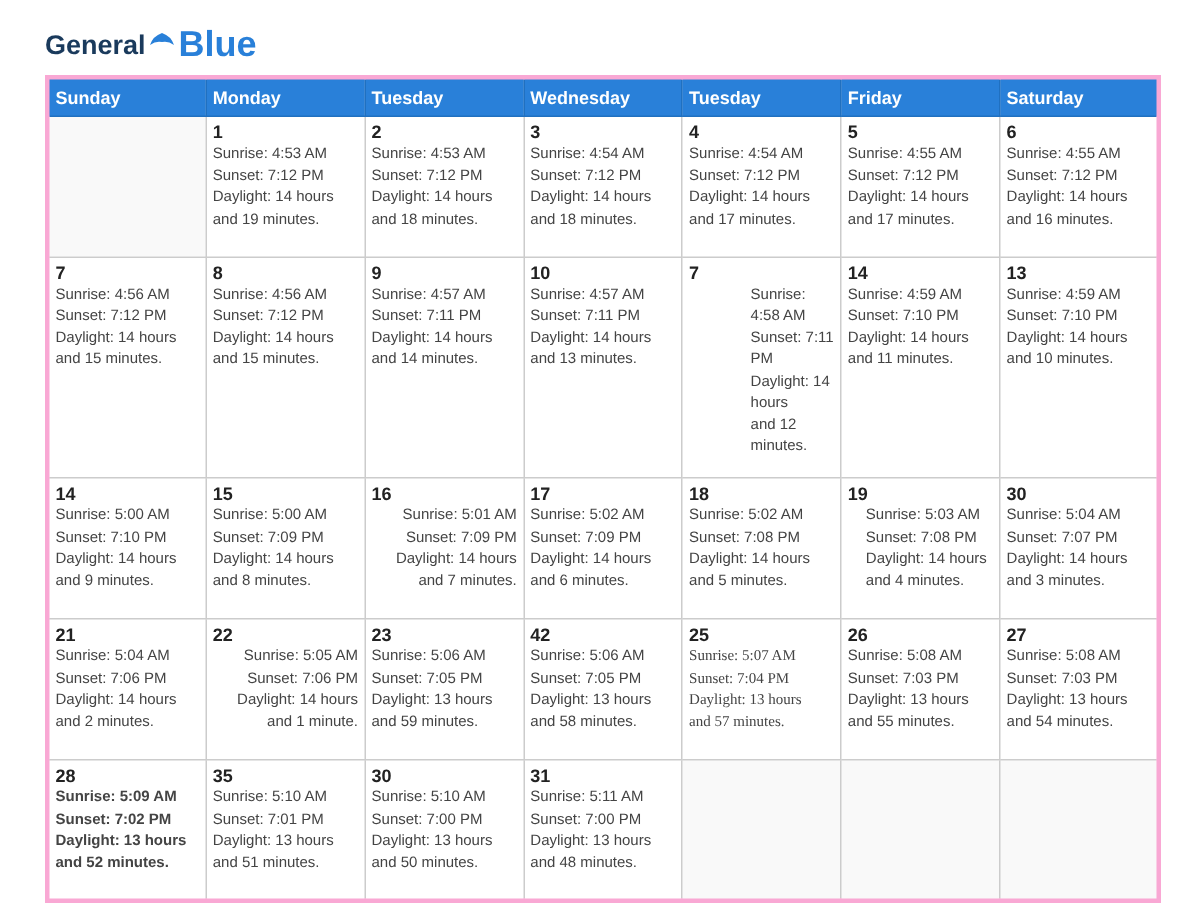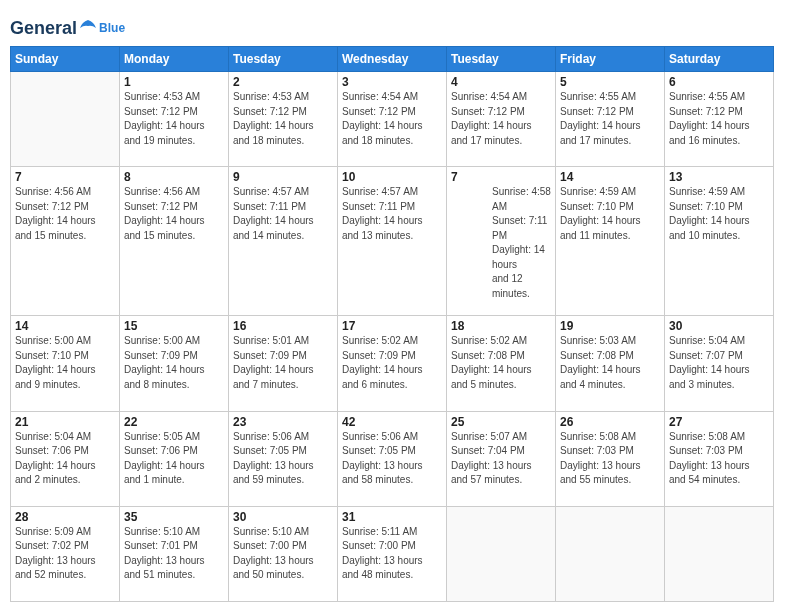--- a/index.html
+++ b/index.html
@@ -6,21 +6,21 @@
     body {
       font-family: Arial, sans-serif;
       background: #fff;
       width: 792px;
       height: 612px;
       overflow: hidden;
     }
     .page {
       width: 792px;
       height: 612px;
-      padding: 18px 18px 10px 10px;
+      padding: 18px 18px 10px 30px;
       display: flex;
       flex-direction: column;
     }
     .header {
       display: flex;
       justify-content: space-between;
       align-items: flex-start;
       margin-bottom: 8px;
     }
     .logo {
@@ -45,21 +45,21 @@
       color: #1a3a5c;
       line-height: 1.1;
     }
     .subtitle {
       font-size: 15px;
       color: #333;
       margin-top: 2px;
     }
     .calendar {
       flex: 1;
-      border: 1px solid #f9a8d4;
+      border: 3px solid #f9a8d4;
       border-collapse: collapse;
       width: 100%;
       table-layout: fixed;
     }
     .calendar th {
       background: #2980d9;
       color: #fff;
       font-size: 12px;
       font-weight: bold;
       padding: 5px 4px;
@@ -95,21 +95,21 @@
 <body>
 
 <div class="page">
   <div class="header">
     <div class="logo">
       <div class="logo-text">
           <span style="color: rgb(26, 58, 92); font-weight: bold; font-size: 18px;">General</span>
           <svg width="20" height="20" viewBox="0 0 20 20" style="margin: 0px 1px;">
             <path d="M10 2 Q16 4 18 10 Q14 7 10 8 Q6 7 2 10 Q4 4 10 2 Z" fill="#2980d9"></path>
           </svg>
-          <span style="color: rgb(41, 128, 217); font-weight: bold; font-size: 12px;">Blue</span>
+          <span style="color: rgb(41, 128, 217); font-weight: bold; font-size: 24px;">Blue</span>
         </div>
     </div>
     <div class="title-block">
       <div class="main-title"></div>
       <div class="subtitle"></div>
     </div>
   </div>
 
   <table class="calendar">
     <thead>
@@ -230,42 +230,42 @@
           </td>
           <td>
             <span class="day-number">15</span>
             <div class="day-info" style="white-space: pre-line;">Sunrise: 5:00 AM
 Sunset: 7:09 PM
 Daylight: 14 hours
 and 8 minutes.</div>
           </td>
           <td>
             <span class="day-number">16</span>
-            <div class="day-info" style="white-space: pre-line;">Sunrise: 5:01 AM
+            <div class="day-info" style="white-space: pre-line; text-align: right;">Sunrise: 5:01 AM
 Sunset: 7:09 PM
 Daylight: 14 hours
 and 7 minutes.</div>
           </td>
           <td>
             <span class="day-number">17</span>
             <div class="day-info" style="white-space: pre-line;">Sunrise: 5:02 AM
 Sunset: 7:09 PM
 Daylight: 14 hours
 and 6 minutes.</div>
           </td>
           <td>
             <span class="day-number">18</span>
             <div class="day-info" style="white-space: pre-line;">Sunrise: 5:02 AM
 Sunset: 7:08 PM
 Daylight: 14 hours
 and 5 minutes.</div>
           </td>
           <td>
             <span class="day-number">19</span>
-            <div class="day-info" style="white-space: pre-line;">Sunrise: 5:03 AM
+            <div class="day-info" style="white-space: pre-line; margin-left: 12px;">Sunrise: 5:03 AM
 Sunset: 7:08 PM
 Daylight: 14 hours
 and 4 minutes.</div>
           </td>
           <td>
             <span class="day-number">30</span>
             <div class="day-info" style="white-space: pre-line;">Sunrise: 5:04 AM
 Sunset: 7:07 PM
 Daylight: 14 hours
 and 3 minutes.</div>
@@ -274,42 +274,42 @@
         <tr>
           <td>
             <span class="day-number">21</span>
             <div class="day-info" style="white-space: pre-line;">Sunrise: 5:04 AM
 Sunset: 7:06 PM
 Daylight: 14 hours
 and 2 minutes.</div>
           </td>
           <td>
             <span class="day-number">22</span>
-            <div class="day-info" style="white-space: pre-line;">Sunrise: 5:05 AM
+            <div class="day-info" style="white-space: pre-line; text-align: right;">Sunrise: 5:05 AM
 Sunset: 7:06 PM
 Daylight: 14 hours
 and 1 minute.</div>
           </td>
           <td>
             <span class="day-number">23</span>
             <div class="day-info" style="white-space: pre-line;">Sunrise: 5:06 AM
 Sunset: 7:05 PM
 Daylight: 13 hours
 and 59 minutes.</div>
           </td>
           <td>
             <span class="day-number">42</span>
             <div class="day-info" style="white-space: pre-line;">Sunrise: 5:06 AM
 Sunset: 7:05 PM
 Daylight: 13 hours
 and 58 minutes.</div>
           </td>
           <td>
             <span class="day-number">25</span>
-            <div class="day-info" style="white-space: pre-line;">Sunrise: 5:07 AM
+            <div class="day-info" style="white-space: pre-line; font-family: Liberation Serif, serif;">Sunrise: 5:07 AM
 Sunset: 7:04 PM
 Daylight: 13 hours
 and 57 minutes.</div>
           </td>
           <td>
             <span class="day-number">26</span>
             <div class="day-info" style="white-space: pre-line;">Sunrise: 5:08 AM
 Sunset: 7:03 PM
 Daylight: 13 hours
 and 55 minutes.</div>
@@ -318,21 +318,21 @@
             <span class="day-number">27</span>
             <div class="day-info" style="white-space: pre-line;">Sunrise: 5:08 AM
 Sunset: 7:03 PM
 Daylight: 13 hours
 and 54 minutes.</div>
           </td>
         </tr>
         <tr>
           <td>
             <span class="day-number">28</span>
-            <div class="day-info" style="white-space: pre-line;">Sunrise: 5:09 AM
+            <div class="day-info" style="white-space: pre-line; font-weight: bold;">Sunrise: 5:09 AM
 Sunset: 7:02 PM
 Daylight: 13 hours
 and 52 minutes.</div>
           </td>
           <td>
             <span class="day-number">35</span>
             <div class="day-info" style="white-space: pre-line;">Sunrise: 5:10 AM
 Sunset: 7:01 PM
 Daylight: 13 hours
 and 51 minutes.</div>

